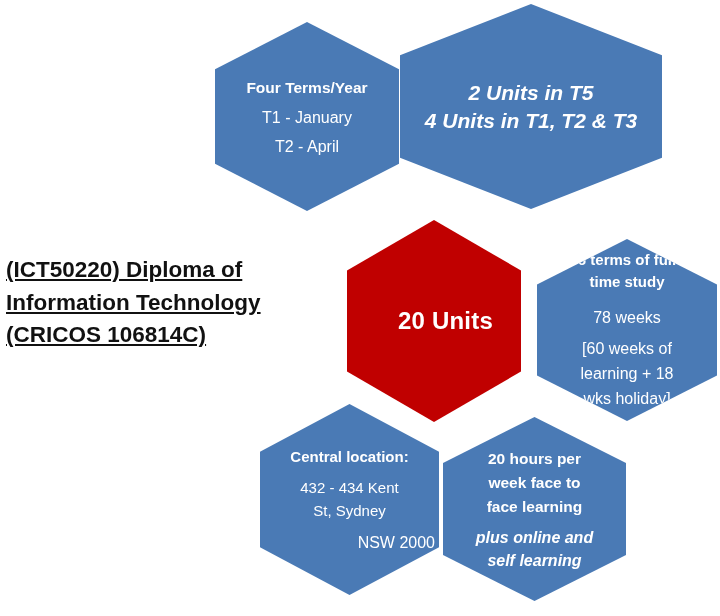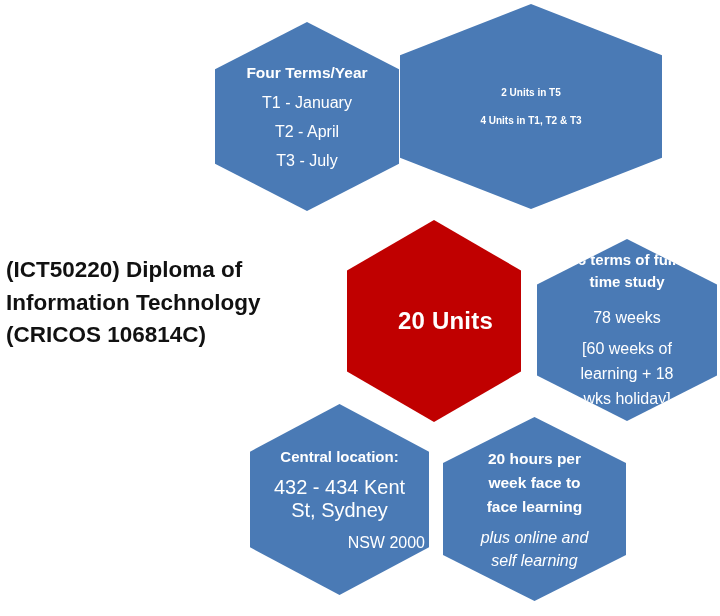--- a/index.html
+++ b/index.html
@@ -35,84 +35,84 @@
     padding:0 4px;
   }
   #hex-terms .hdr{font-size:15.5px;font-weight:bold;line-height:29px;margin-bottom:1px;}
   #hex-terms .itm{font-size:16px;line-height:29px;}
 
   
   #hex-units{
     left:400px;top:4px;width:262px;height:205px;
     background:#4a7ab5;
   }
-  #hex-units .itm{font-size:10px;font-weight:bold;line-height:28px;}
+  #hex-units .itm{font-size:21px;font-weight:bold;line-height:28px;font-style:italic;}
 
   
   #hex-total{
     left:347px;top:220px;width:174px;height:202px;
     background:#c00000;
   }
   #hex-total .itm{font-size:24px;font-weight:bold;letter-spacing:.2px;padding-left:23px;}
 
   
   #hex-duration{
     left:537px;top:239px;width:180px;height:182px;
     background:#4a7ab5;
     padding:0 3px;
   }
   #hex-duration .hdr{font-size:15px;font-weight:bold;line-height:22px;}
   #hex-duration .itm{font-size:16px;line-height:25px;margin-top:12px;}
   #hex-duration .note{font-size:16px;line-height:25px;margin-top:6px;}
 
   
   #hex-location{
-    left:250px;top:404px;width:179px;height:191px;
+    left:260px;top:404px;width:179px;height:191px;
     background:#4a7ab5;
     padding:0 4px;
   }
   #hex-location .hdr{font-size:15px;font-weight:bold;line-height:24px;}
-  #hex-location .itm{font-size:20px;line-height:23px;margin-top:7px;}
+  #hex-location .itm{font-size:15px;line-height:23px;margin-top:7px;}
   #hex-location .itm2{font-size:16px;line-height:23px;margin-top:9px;text-align:right;}
 
   
   #hex-hours{
     left:443px;top:417px;width:183px;height:184px;
     background:#4a7ab5;
     padding:0 6px;
   }
   #hex-hours .hdr{font-size:15.5px;font-weight:bold;line-height:24px;}
-  #hex-hours .note{font-size:16px;font-style:italic;line-height:23px;margin-top:7px;}
+  #hex-hours .note{font-size:16px;font-style:italic;line-height:23px;margin-top:7px;font-weight:bold;}
 
   
   #course-title{
     position:absolute;
     left:6px;top:254px;width:290px;
     color:#111111;
     font-size:22.5px;
     font-weight:bold;
     line-height:32.5px;
     white-space:pre-line;
     text-align:left;
+    text-decoration:underline;
   }
 </style>
 </head>
 <body>
 
 <div id="canvas">
 
   <div id="course-title">(ICT50220) Diploma of
 Information Technology
 (CRICOS 106814C)</div>
 
   <div class="hex" id="hex-terms">
     <span class="line hdr">Four Terms/Year</span>
     <span class="line itm">T1 - January</span>
     <span class="line itm">T2  - April</span>
-    <span class="line itm">T3 - July</span>
   </div>
 
   <div class="hex" id="hex-units">
     <span class="line itm">2 Units in T5</span>
     <span class="line itm">4 Units in T1, T2 &amp; T3</span>
   </div>
 
   <div class="hex" id="hex-total">
     <span class="line itm">20 Units</span>
   </div>

